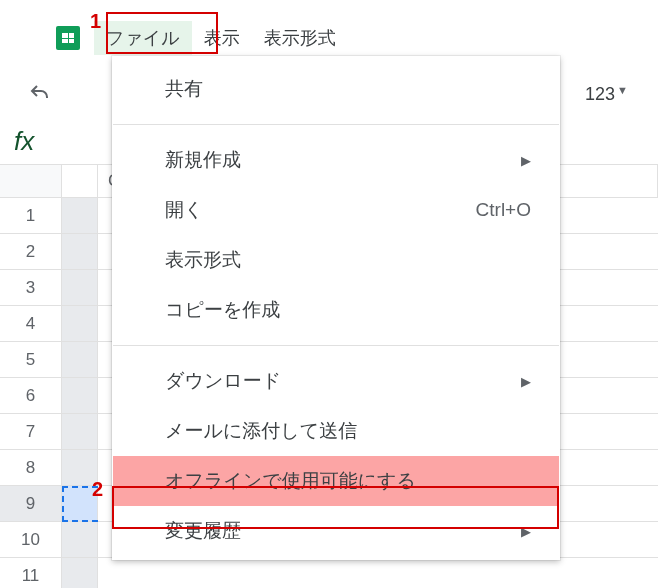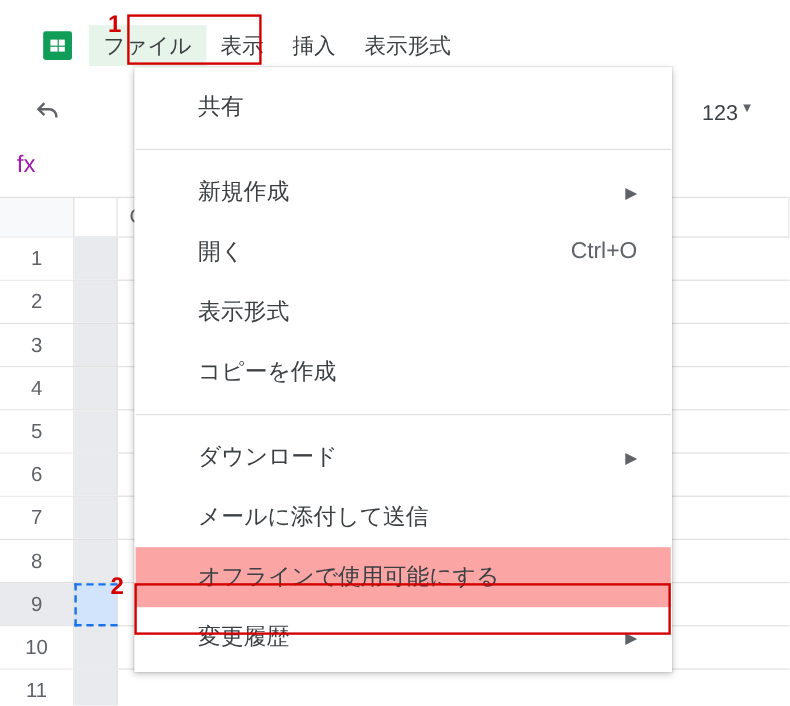--- a/index.html
+++ b/index.html
@@ -11,21 +11,21 @@
     width: 658px;
     height: 588px;
     overflow: hidden;
     position: relative;
   }
 
   
   .menubar {
     position: absolute;
     top: 20px;
-    left: 36px;
+    left: 56px;
     right: 0;
     height: 36px;
     display: flex;
     align-items: center;
   }
   .logo {
     width: 24px;
     height: 24px;
     background: #0f9d58;
     border-radius: 2px;
@@ -101,22 +101,23 @@
     font-size: 11px;
     color: #5f6368;
   }
 
   
   .fxbar {
     position: absolute;
     top: 126px;
     left: 14px;
     height: 28px;
-    font-size: 20px;
-    color: #a21caf;
+    font-style: italic;
+    font-size: 26px;
+    color: #14532d;
   }
 
   
   .colhdr-row {
     position: absolute;
     top: 164px;
     left: 0;
     right: 0;
     height: 34px;
     border-top: 1px solid #e0e0e0;
@@ -230,21 +231,20 @@
     <div class="logo-cells">
       <div></div>
         <div></div>
         <div></div>
         <div></div>
     </div>
   </div>
 
   <div class="menu-item active">ファイル</div>
   <div class="menu-item">表示</div>
-  <div class="menu-item">挿入</div>
   <div class="menu-item">表示形式</div>
 </div>
 
 <div class="annot-num" style="top:10px; left:90px;">1</div>
 <div class="annot-box" style="top:12px; left:106px; width:112px; height:42px;"></div>
 
 <div class="toolbar">
   <svg class="undo-icon" viewBox="0 0 24 24" fill="none" stroke="currentColor" stroke-width="2">
     <path d="M9 14l-5-5 5-5"></path>
     <path d="M4 9h9a6 6 0 0 1 6 6v1"></path>

